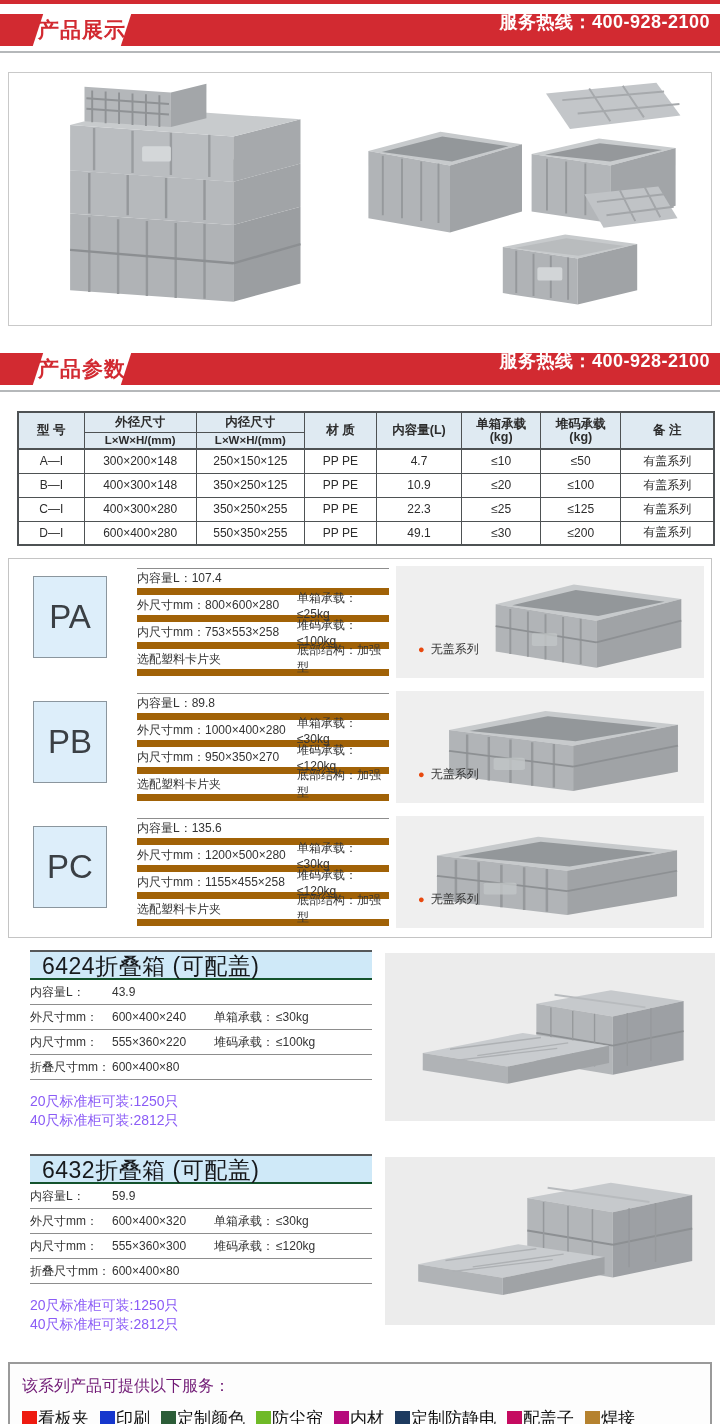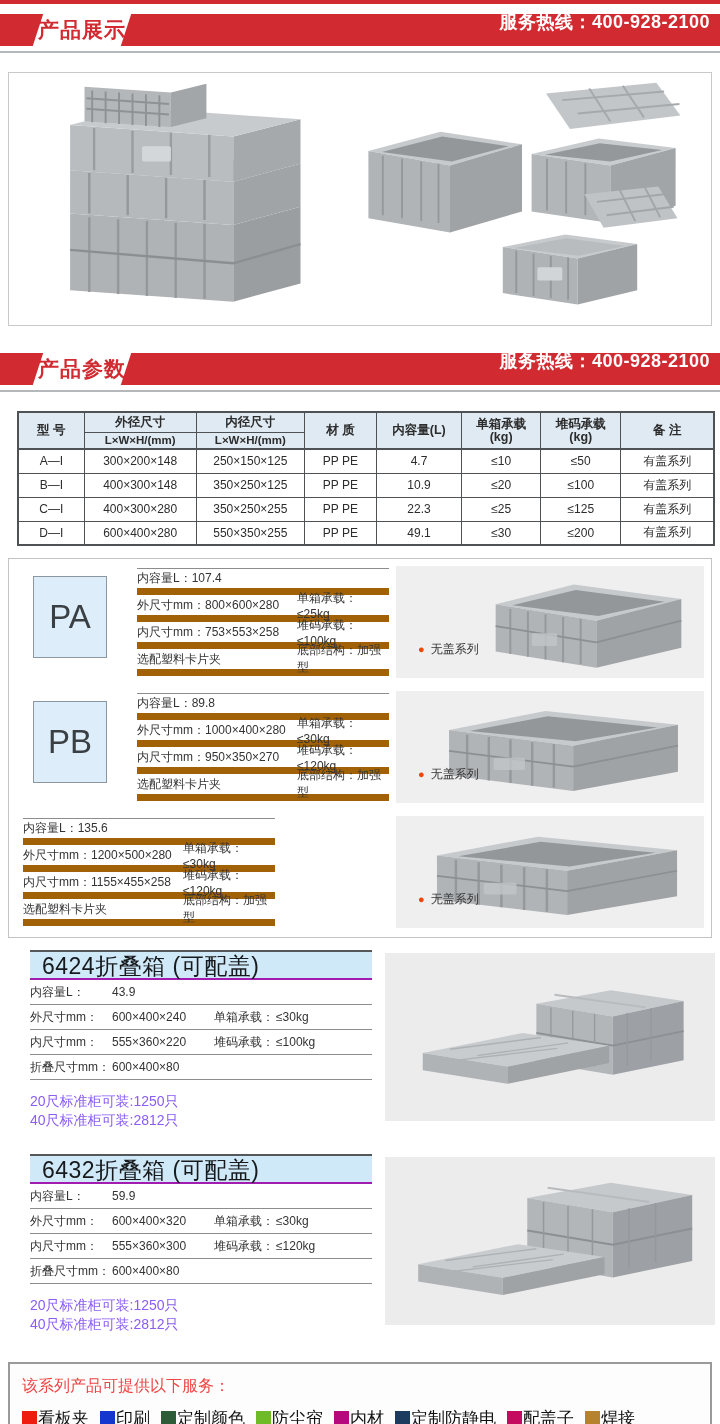--- a/index.html
+++ b/index.html
@@ -53,30 +53,30 @@
   .srow .rgt{flex:1;}
   .series-photo{margin-left:auto;margin-right:7px;width:308px;height:112px;background:var(--panel);
     position:relative;display:flex;align-items:center;justify-content:flex-end;padding-right:8px;}
   .tag{position:absolute;left:22px;bottom:20px;font-size:12px;color:#333;white-space:nowrap;}
   .tag .dot{color:var(--bullet);margin-right:6px;font-size:11px;}
 
   .fold{position:relative;margin-top:12px;height:178px;}
   .fold.second{margin-top:26px;}
   .fold .left{position:absolute;left:30px;top:0;width:342px;}
   .fold-banner{height:30px;line-height:28px;background:var(--banner);
-    border-top:2px solid #55585a;border-bottom:2px solid #a21caf;
+    border-top:2px solid #55585a;border-bottom:2px solid #14532d;
     font-size:23px;color:#17191c;padding-left:12px;letter-spacing:0.5px;}
   .frow{height:25px;display:grid;grid-template-columns:82px 102px 62px 1fr;
     align-items:center;border-bottom:1px solid #8d8d8d;font-size:12px;color:#333;}
   .fnotes{margin-top:12px;font-size:14px;color:#8b5cf6;line-height:19px;}
   .fold .panel{position:absolute;right:5px;top:3px;width:330px;height:168px;background:#ececec;
     display:flex;align-items:center;justify-content:center;}
 
   .services{margin:30px 8px 0;border:2px solid #9a9a9a;padding:8px 12px 10px;background:#fdfdfd;}
-  .svc-head{font-size:16px;color:#ef4444;margin:4px 0 10px;}
+  .svc-head{font-size:16px;color:#701a75;margin:4px 0 10px;}
   .svc-items{display:flex;align-items:center;}
   .svc{display:flex;align-items:center;margin-right:11px;font-size:17px;color:#111;white-space:nowrap;}
   .sw{width:15px;height:15px;margin-right:1px;flex:none;}
 </style>
 </head>
 <body>
 
 <svg width="0" height="0" style="position:absolute" aria-hidden="true">
   <defs>
     <g id="crateOpen">
@@ -301,20 +301,21 @@
       </div>
       <div class="series-photo">
         <svg width="265" height="100" viewBox="0 0 220 115" preserveAspectRatio="none">
             <use href="#crateOpen"></use>
           </svg>
         <div class="tag"><span class="dot">●</span><span>无盖系列</span></div>
       </div>
     </div>
 
     <div class="series-row">
+      <div class="code-box">PC</div>
       <div class="series-spec">
         <div class="srow">
             <div class="lft"><span>内容量L：</span><span>135.6</span></div>
           </div>
         <div class="srow">
             <div class="lft"><span>外尺寸mm：</span><span>1200×500×280</span></div>
             <div class="rgt"><span>单箱承载：</span><span>≤30kg</span></div>
           </div>
         <div class="srow">
             <div class="lft"><span>内尺寸mm：</span><span>1155×455×258</span></div>

